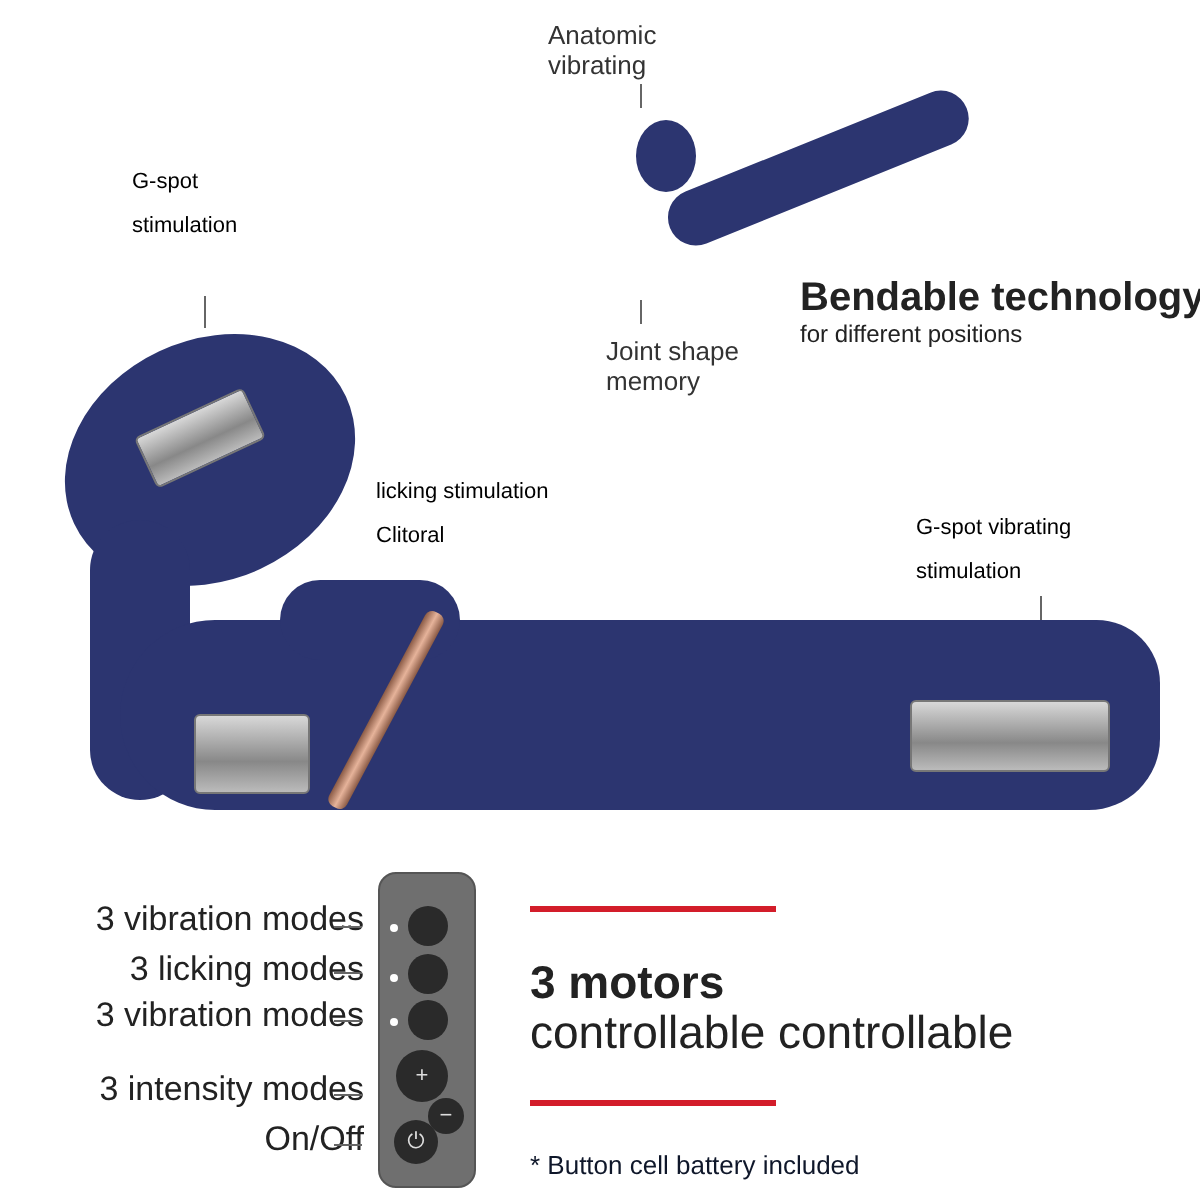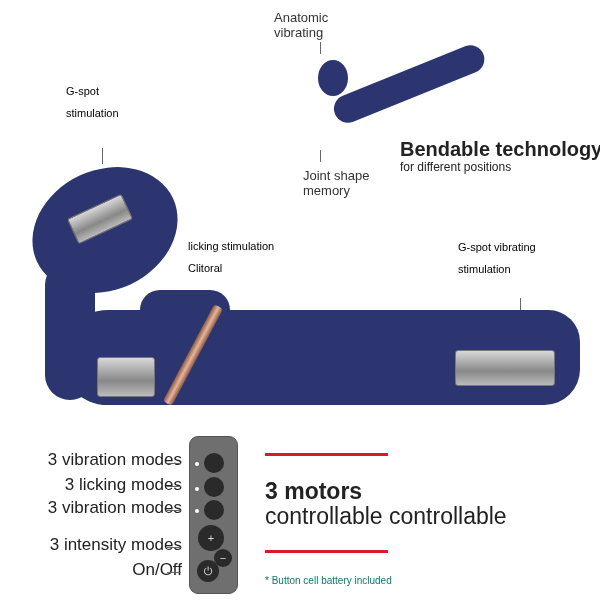--- a/index.html
+++ b/index.html
@@ -39,21 +39,21 @@
 
 <div class="abs label" style="left:66px;top:80px;">
   <div>G-spot</div>
   <div>stimulation</div>
 </div>
 <div class="tick" style="left:102px;top:148px;height:16px;"></div>
 <div class="abs label" style="left:188px;top:235px;">
   <div>licking stimulation</div>
   <div>Clitoral</div>
 </div>
-<div class="abs label" style="left:458px;top:236px;">
+<div class="abs label" style="left:458px;top:253px;">
   <div>G-spot vibrating</div>
   <div>stimulation</div>
 </div>
 <div class="tick" style="left:520px;top:298px;height:14px;"></div>
 
 <div class="product" style="left:30px;top:170px;width:150px;height:120px;border-radius:50%;transform:rotate(-25deg);"></div>
 <div class="motor" style="left:70px;top:205px;width:60px;height:28px;transform:rotate(-25deg);"></div>
 <div class="product" style="left:45px;top:260px;width:50px;height:140px;border-radius:30px;"></div>
 <div class="product" style="left:60px;top:310px;width:520px;height:95px;border-radius:60px 40px 45px 60px;"></div>
 <div class="product" style="left:140px;top:290px;width:90px;height:40px;border-radius:30px;"></div>
@@ -81,13 +81,13 @@
   <div class="rbtn" style="left:14px;top:63px;width:20px;height:20px;"></div>
   <div class="rbtn" style="left:8px;top:88px;width:26px;height:26px;">+</div>
   <div class="rbtn" style="left:24px;top:112px;width:18px;height:18px;">−</div>
   <div class="rbtn" style="left:7px;top:123px;width:22px;height:22px;">⏻</div>
 </div>
 
 <div class="redline" style="top:453px;"></div>
 <div class="abs" style="left:265px;top:478px;font-size:23px;font-weight:bold;white-space:nowrap;">3 motors</div>
 <div class="abs" style="left:265px;top:503px;font-size:23px;white-space:nowrap;">controllable controllable</div>
 <div class="redline" style="top:550px;"></div>
-<div class="abs" style="left:265px;top:575px;font-size:10px;color:#0f766e;white-space:nowrap;">* Button cell battery included</div>
+<div class="abs" style="left:265px;top:575px;font-size:13px;color:#0f172a;white-space:nowrap;">* Button cell battery included</div>
 
 </body></html>

